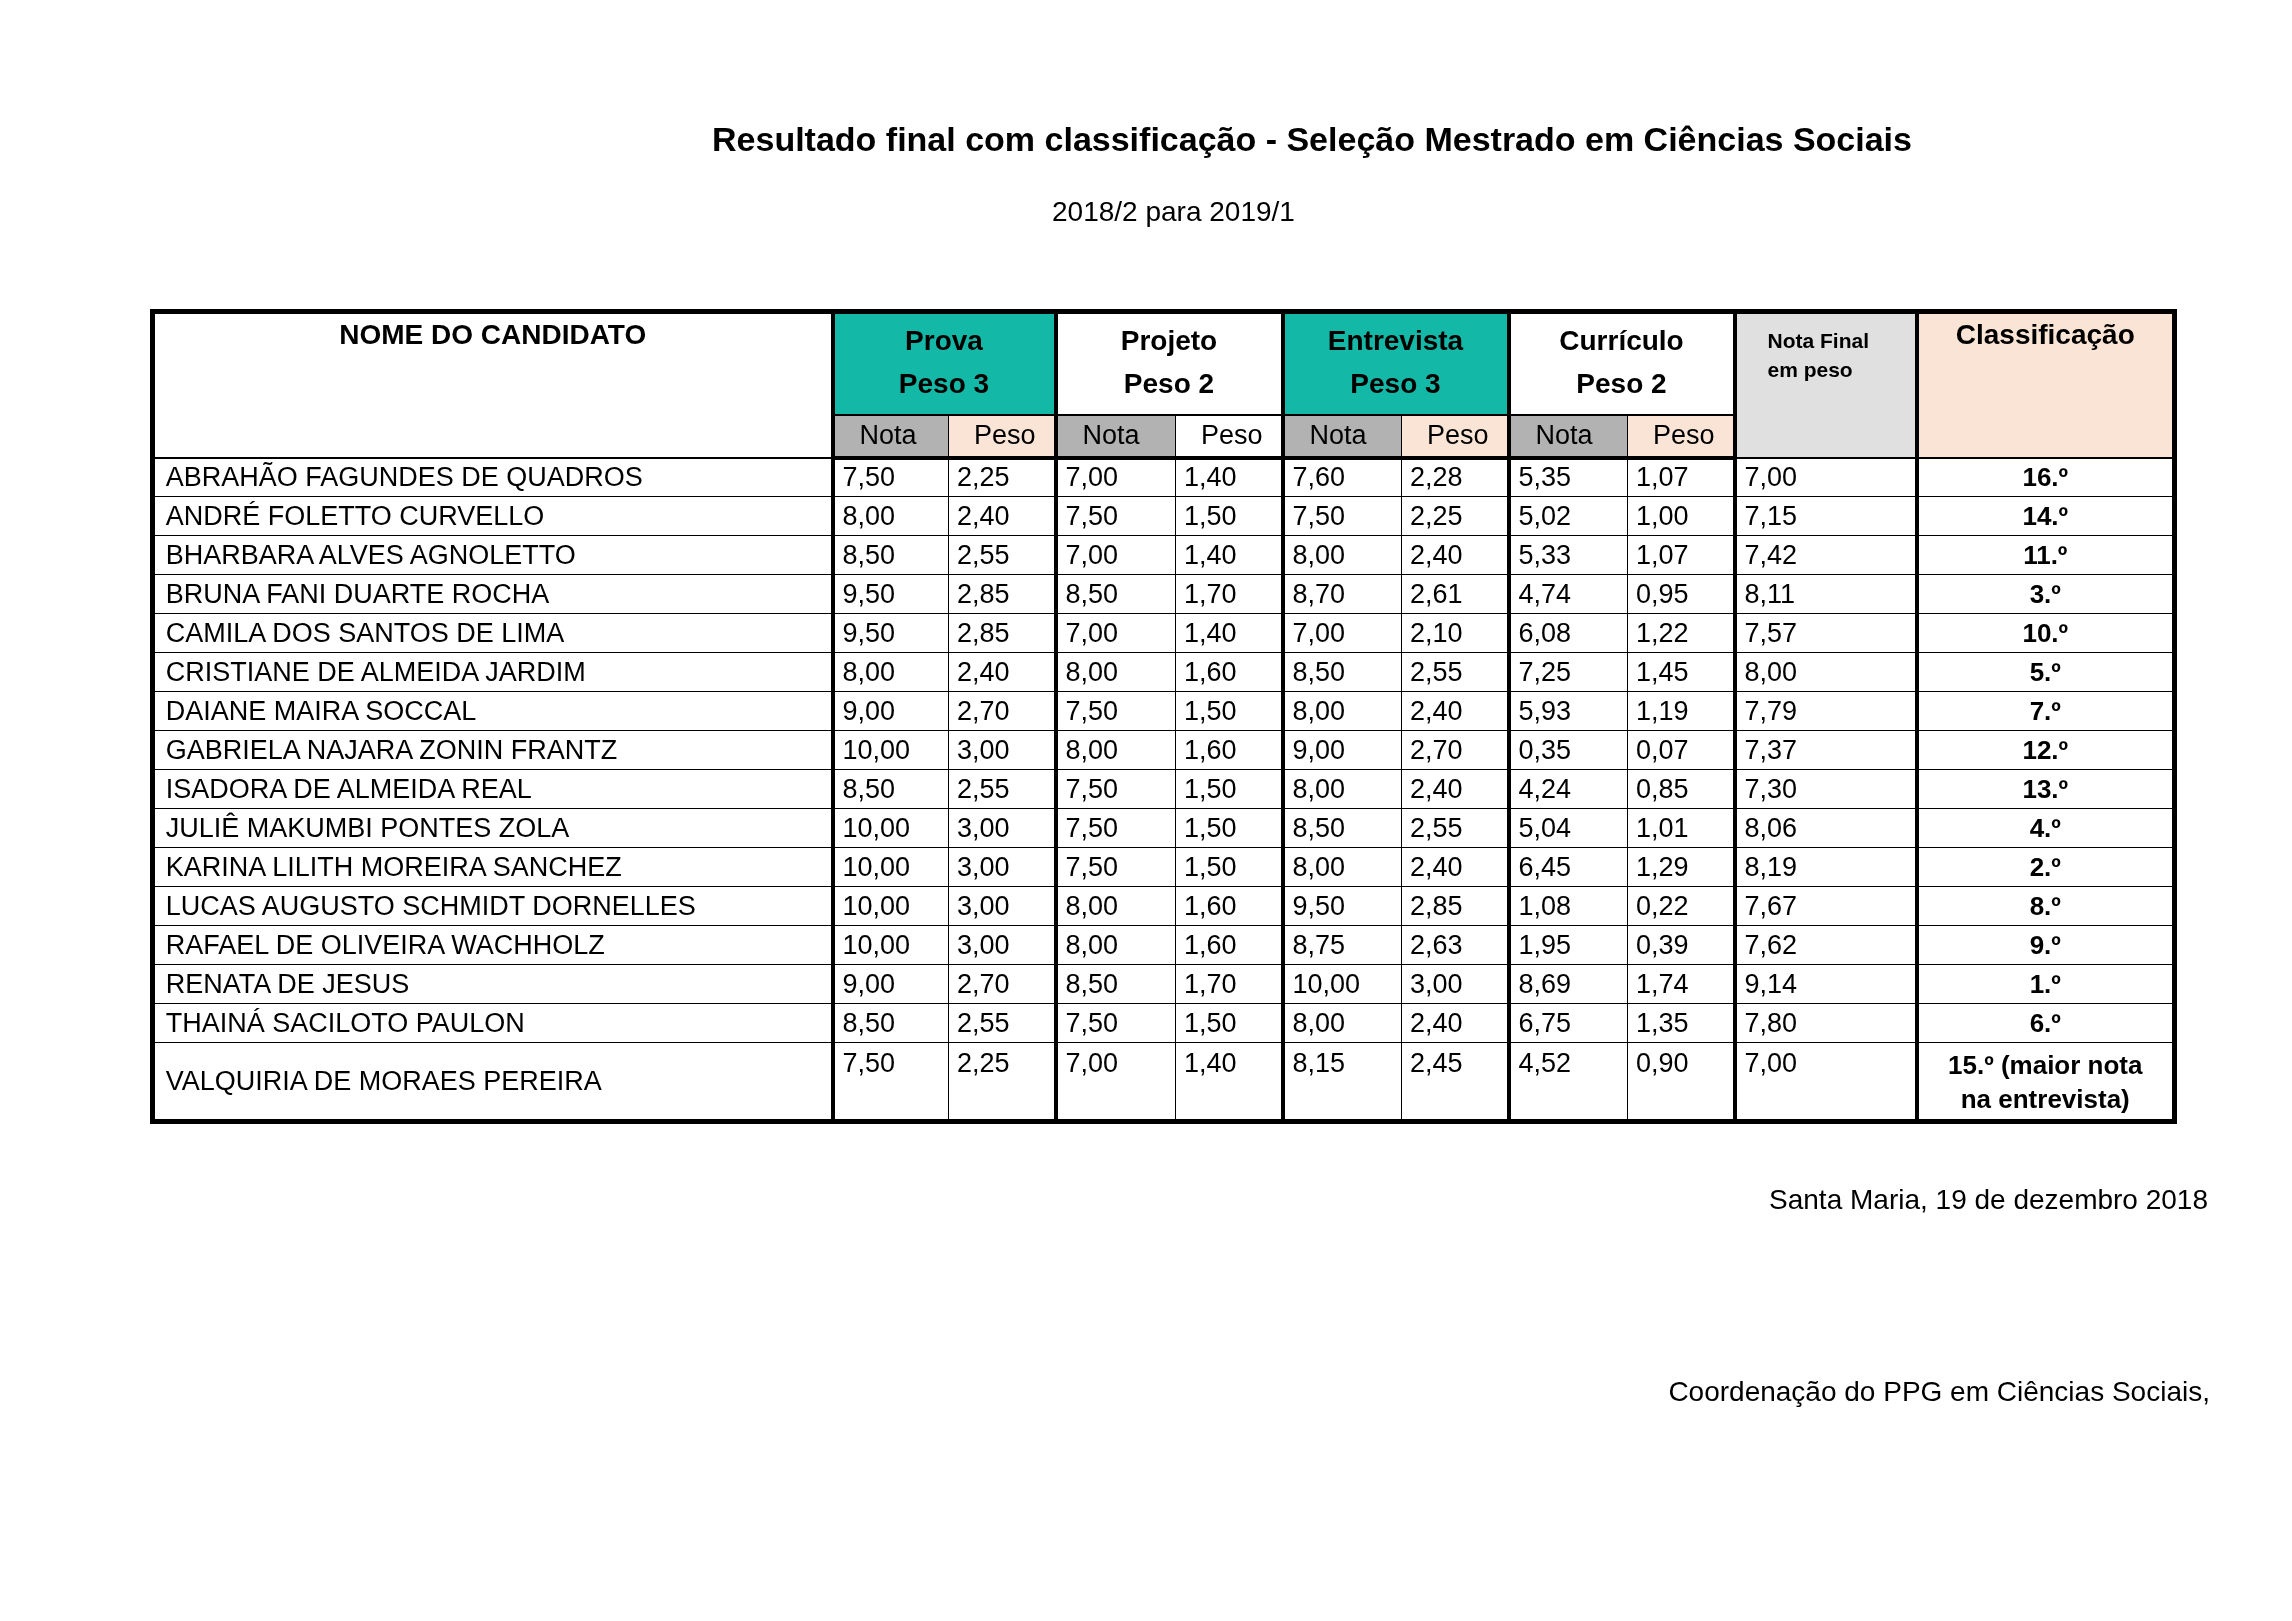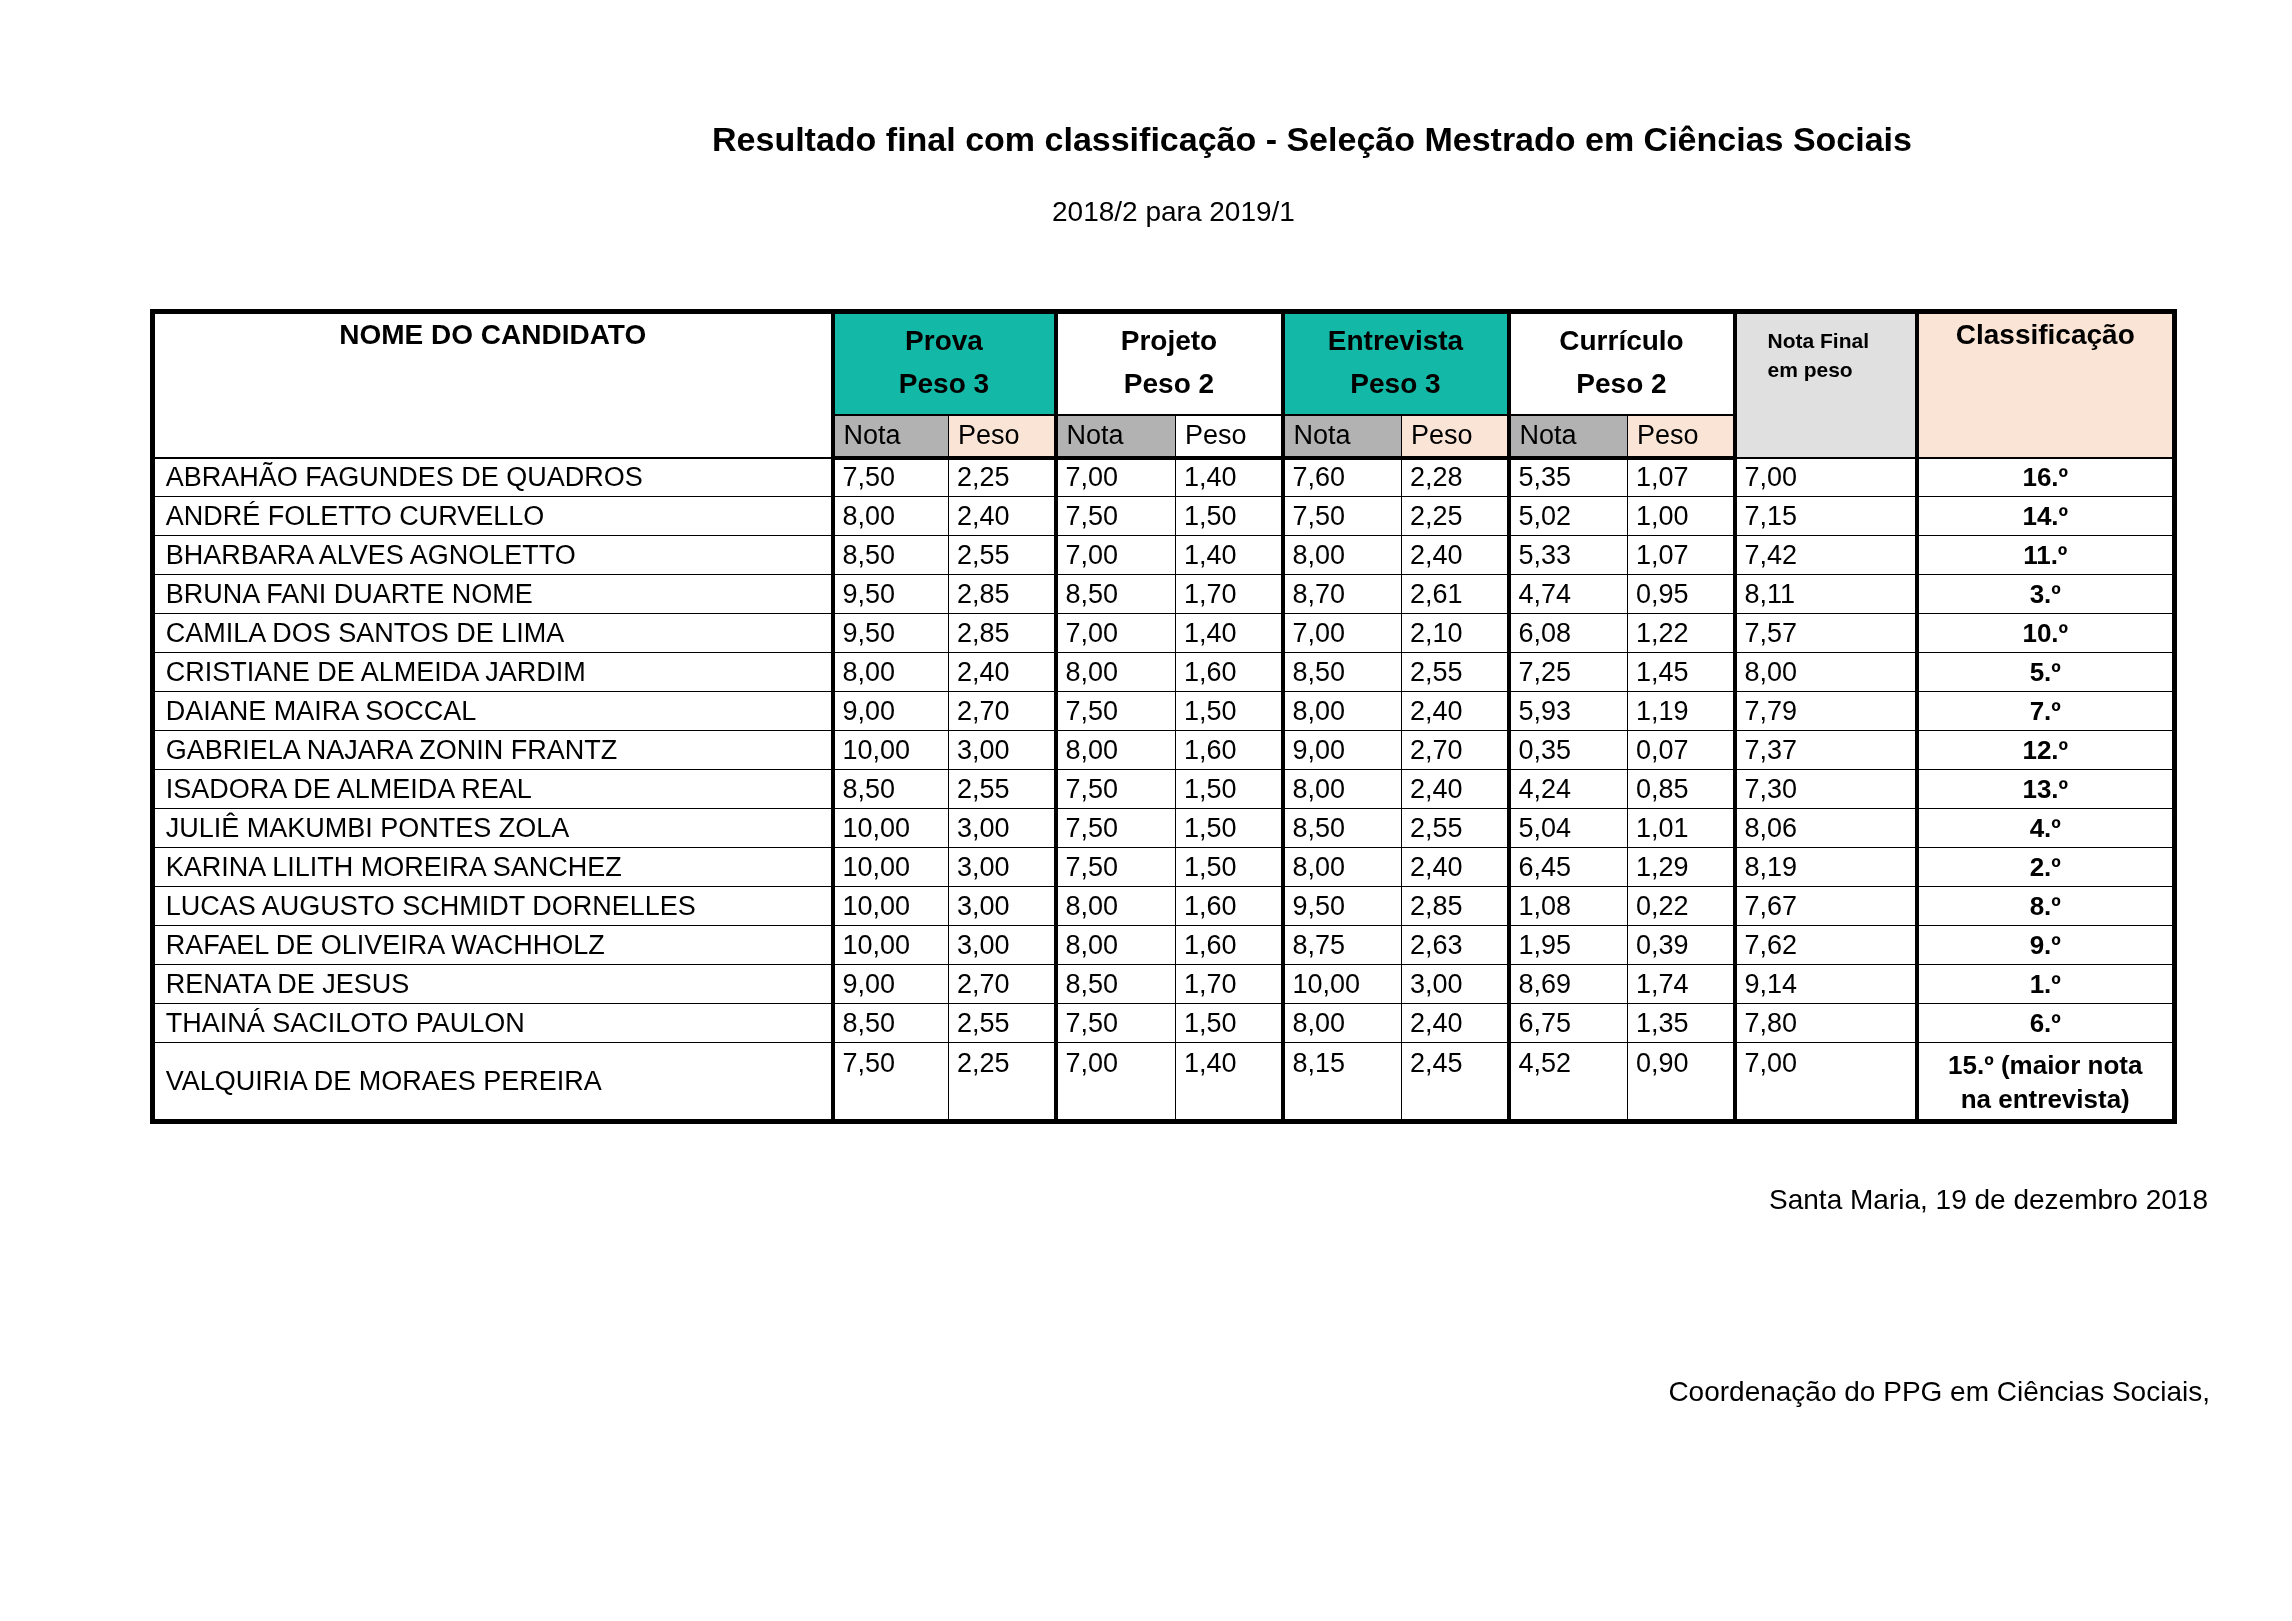--- a/index.html
+++ b/index.html
@@ -68,21 +68,21 @@
     font-size: 28px; font-weight: bold;
     text-align: center; vertical-align: top;
     padding-top: 10.7px;
     border-bottom-width: 4.5px;
   }
 
   
   tr.sh th {
     height: 38px;
     font-size: 27px; font-weight: normal;
-    text-align: left; padding-left: 9px;
+    text-align: left; padding-left: 25px;
     vertical-align: middle;
     border-bottom-width: 4.5px;
   }
   tr.sh th.sub-nota  { background: #b2b2b2; }
   tr.sh th.sub-peach { background: #fae4d5; }
   tr.sh th.sub-white { background: #ffffff; }
 
   
   tbody tr { height: 39px; }
   tbody tr.last { height: 79px; }
@@ -204,21 +204,21 @@
         <td class="num gl">7,00</td>
         <td class="num">1,40</td>
         <td class="num gl">8,00</td>
         <td class="num">2,40</td>
         <td class="num gl">5,33</td>
         <td class="num">1,07</td>
         <td class="num gl">7,42</td>
         <td class="rank gl">11.º</td>
       </tr>
       <tr>
-        <td class="name">BRUNA FANI DUARTE NOME</td>
+        <td class="name">BRUNA FANI DUARTE ROCHA</td>
         <td class="num gl">9,50</td>
         <td class="num">2,85</td>
         <td class="num gl">8,50</td>
         <td class="num">1,70</td>
         <td class="num gl">8,70</td>
         <td class="num">2,61</td>
         <td class="num gl">4,74</td>
         <td class="num">0,95</td>
         <td class="num gl">8,11</td>
         <td class="rank gl">3.º</td>

